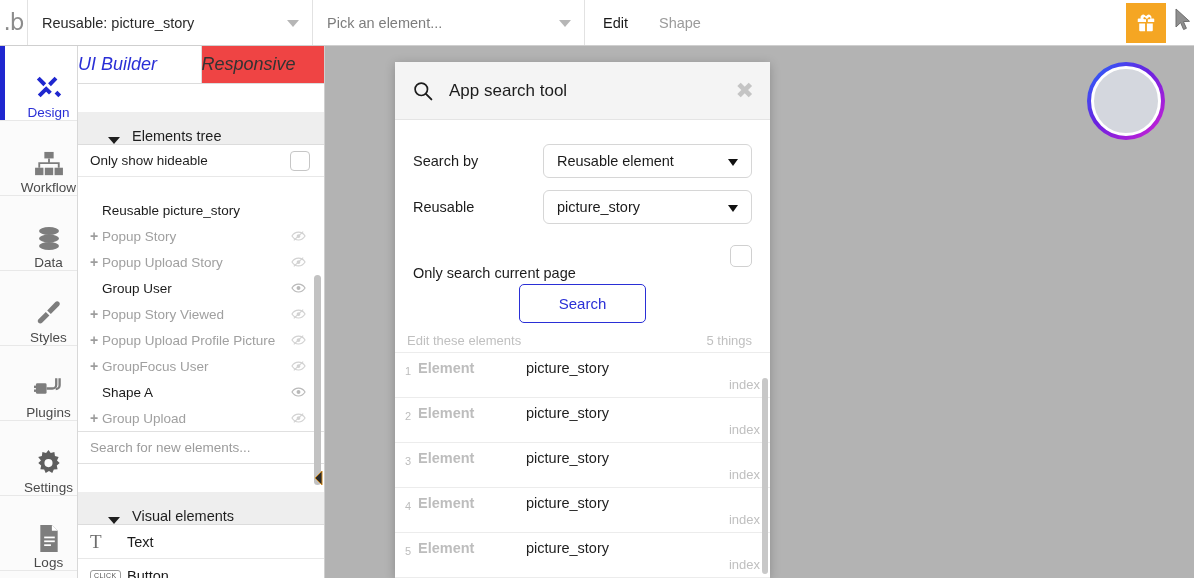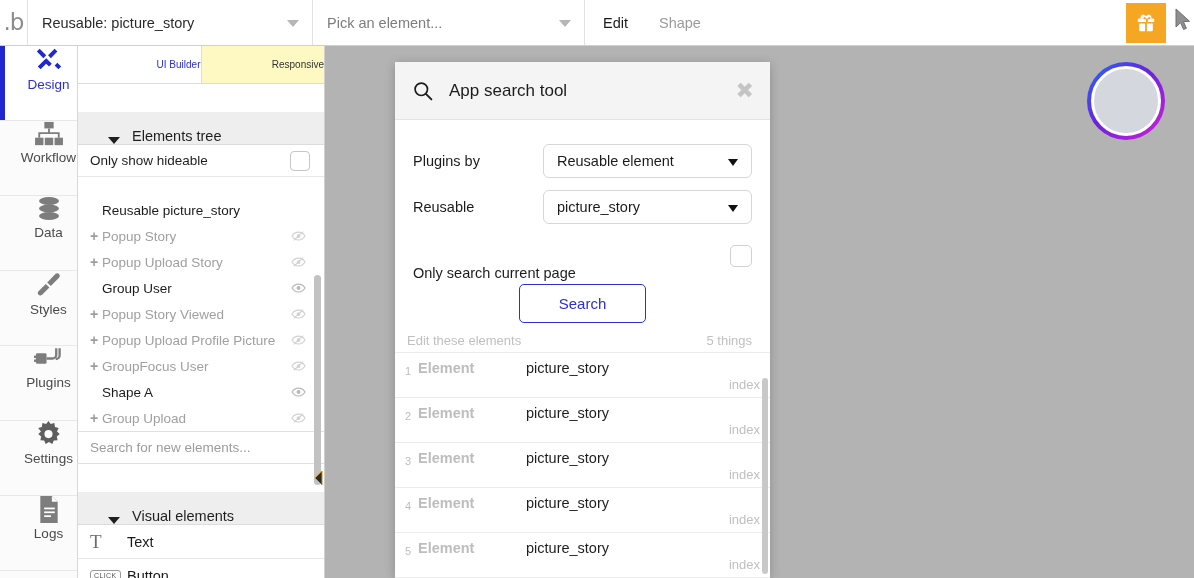--- a/index.html
+++ b/index.html
@@ -61,48 +61,49 @@
   .cursor-arrow { position: absolute; right: 2px; top: 8px; width: 18px; height: 24px; }
 
   
   .rail {
     position: absolute; left: 0; top: 46px; width: 78px; height: 532px;
     background: #fbfbfb; border-right: 1px solid #d8d8d8;
   }
   .rail-item {
     position: relative;
     height: 75px;
-    display: flex; flex-direction: column; align-items: center; justify-content: flex-start;
+    display: flex; flex-direction: column; align-items: center; justify-content: flex-end;
     gap: 3px; cursor: pointer;
     border-bottom: 1px solid #e8e8e8;
     padding-left: 20px;
   }
   .rail-item .ri-label { font-size: 13.5px; color: #4a4a4a; }
   .rail-item.active { background: #ffffff; }
   .rail-item.active .ri-label { color: #2a2fd6; }
   .rail-item.active::before {
     content:""; position: absolute; left: 0; top: 0; bottom: 0; width: 5px;
     background: #1f27cf;
   }
   .rail-item svg { display: block; }
 
   
   .panel {
     position: absolute; left: 78px; top: 46px; width: 247px; height: 532px;
     background: #ffffff; border-right: 1px solid #cfcfcf; overflow: hidden;
   }
   .tabs { display: flex; height: 38px; border-bottom: 1px solid #dcdcdc; }
   .tab {
-    flex: 1; display: flex; align-items: center; justify-content: flex-end;
-    font-size: 10px; cursor: pointer;
+    flex: 1; display: flex; align-items: center; justify-content: flex-start;
+    font-size: 18px; cursor: pointer;
     border-right: 1px solid #dcdcdc;
+    font-style: italic;
   }
   .tab:last-child { border-right: none; }
   .tab.active { background: #ffffff; color: #2a2fd6; }
-  .tab.inactive { background: #fef9c3; color: #333333; }
+  .tab.inactive { background: #ef4444; color: #333333; }
 
   .section-head {
     height: 33px; display: flex; align-items: flex-end; gap: 12px;
     padding-left: 30px; background: #eeeeee;
     border-bottom: 1px solid #dcdcdc;
     font-size: 14.5px; color: #1e1e1e; cursor: pointer; margin-top: 28px;
   }
   .tri-down { width:0;height:0;border-left:6px solid transparent;border-right:6px solid transparent;border-top:7px solid #1e1e1e; }
 
   .row-checkrow {
@@ -529,21 +530,21 @@
         <circle cx="8.3" cy="8.3" r="6.2" fill="none" stroke="#1c1c1c" stroke-width="1.7"></circle>
         <path d="M12.9 12.9L18.4 18.4" stroke="#1c1c1c" stroke-width="1.9" stroke-linecap="round"></path>
       </svg>
       <span class="modal-title">App search tool</span>
       <span class="modal-close">✖</span>
     </div>
 
     <div class="modal-body">
 
       <div class="field-row">
-        <span class="field-label">Plugins by</span>
+        <span class="field-label">Search by</span>
         <div class="dd">
           <span>Reusable element</span>
           <span class="caret2"></span>
         </div>
       </div>
 
       <div class="field-row">
         <span class="field-label">Reusable</span>
         <div class="dd">
           <span>picture_story</span>

